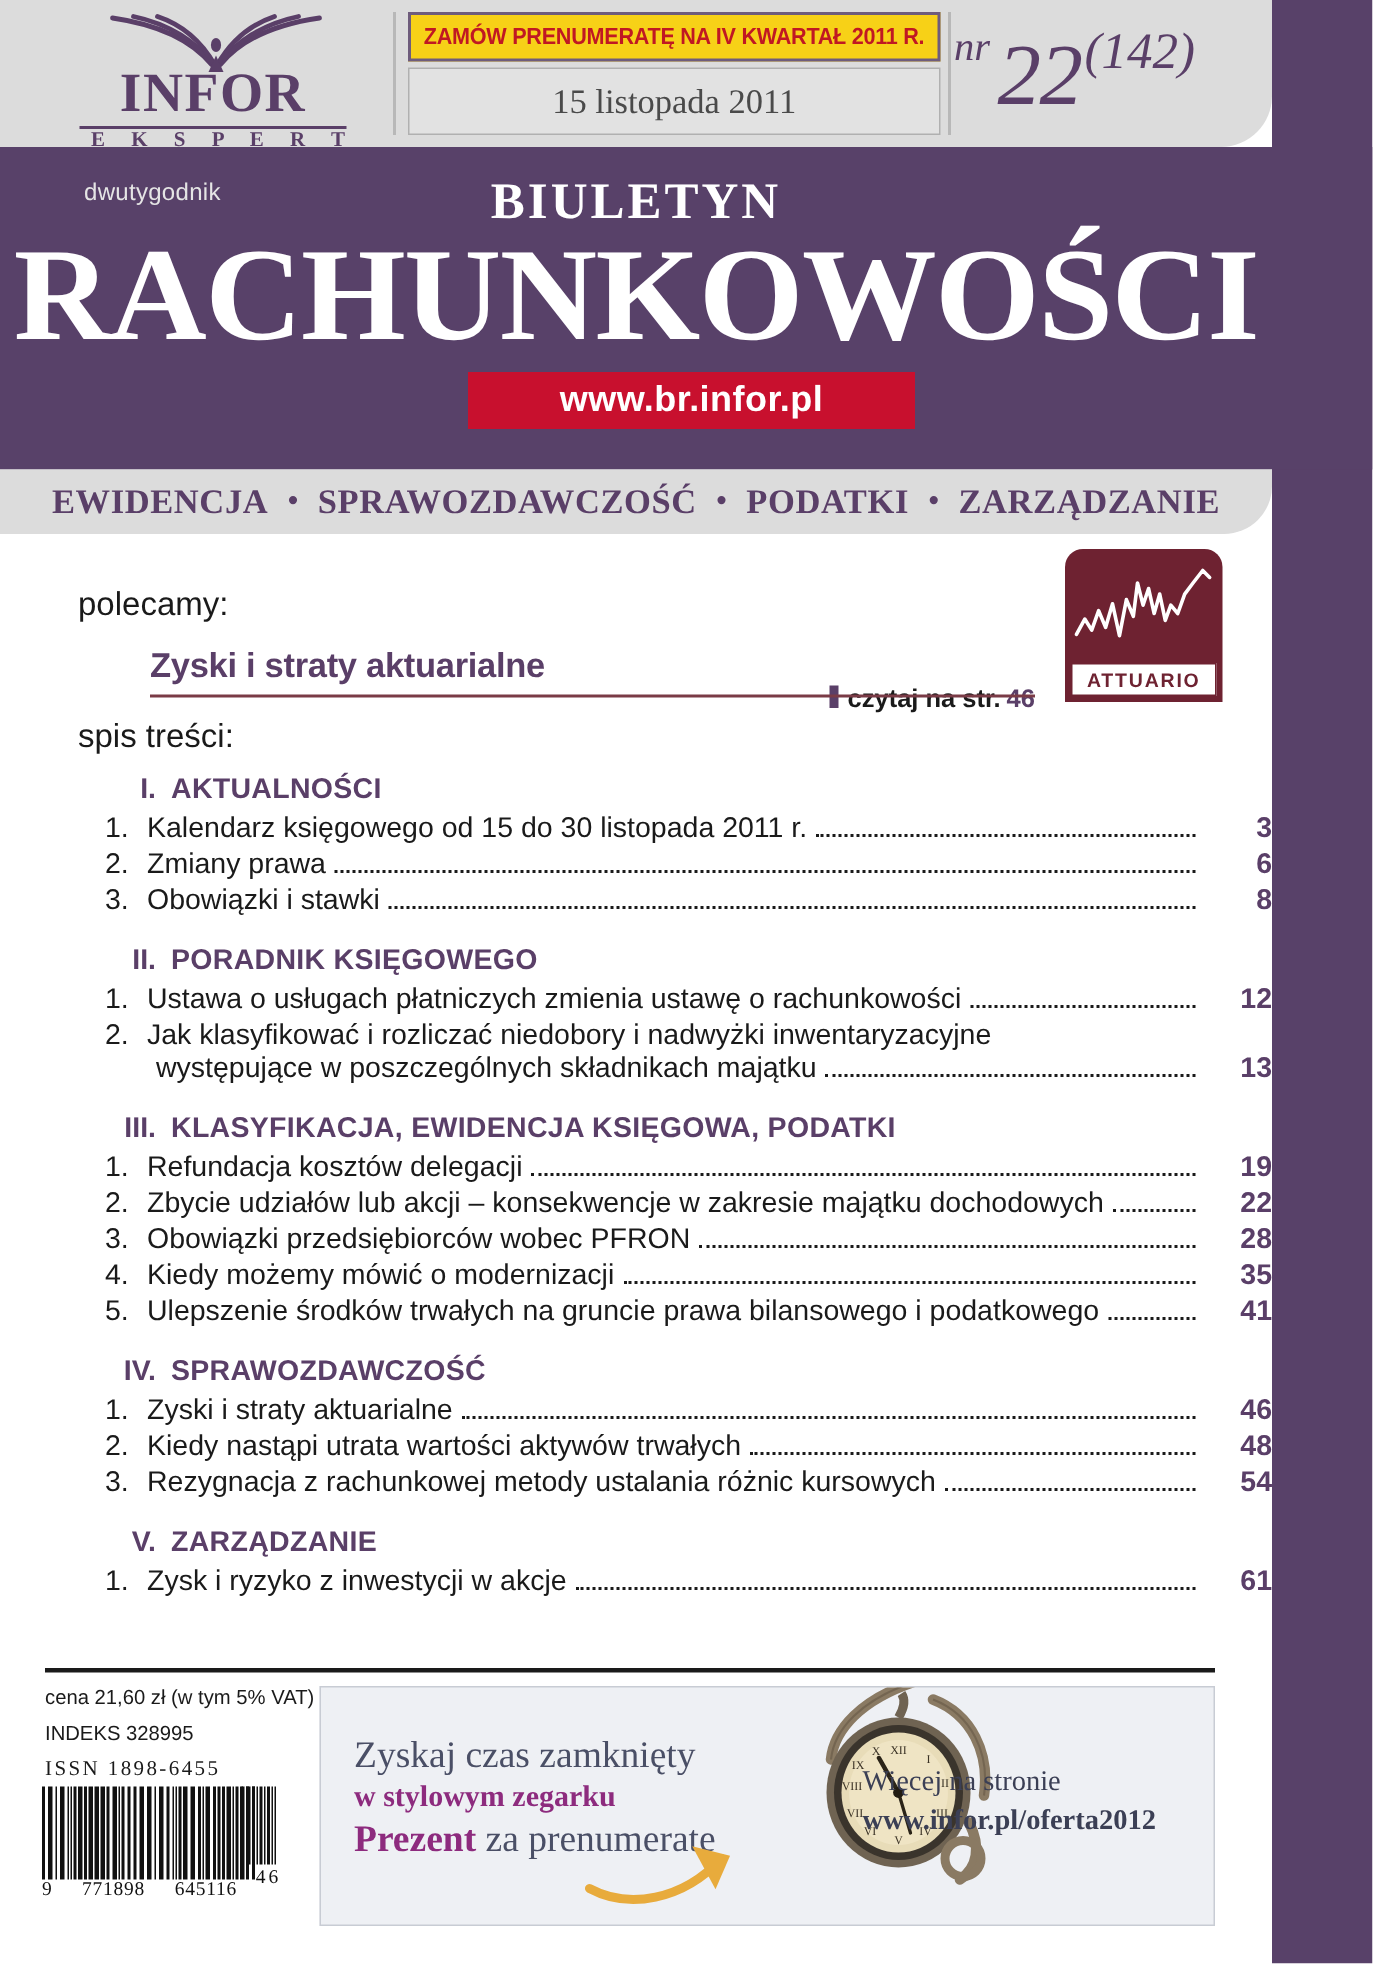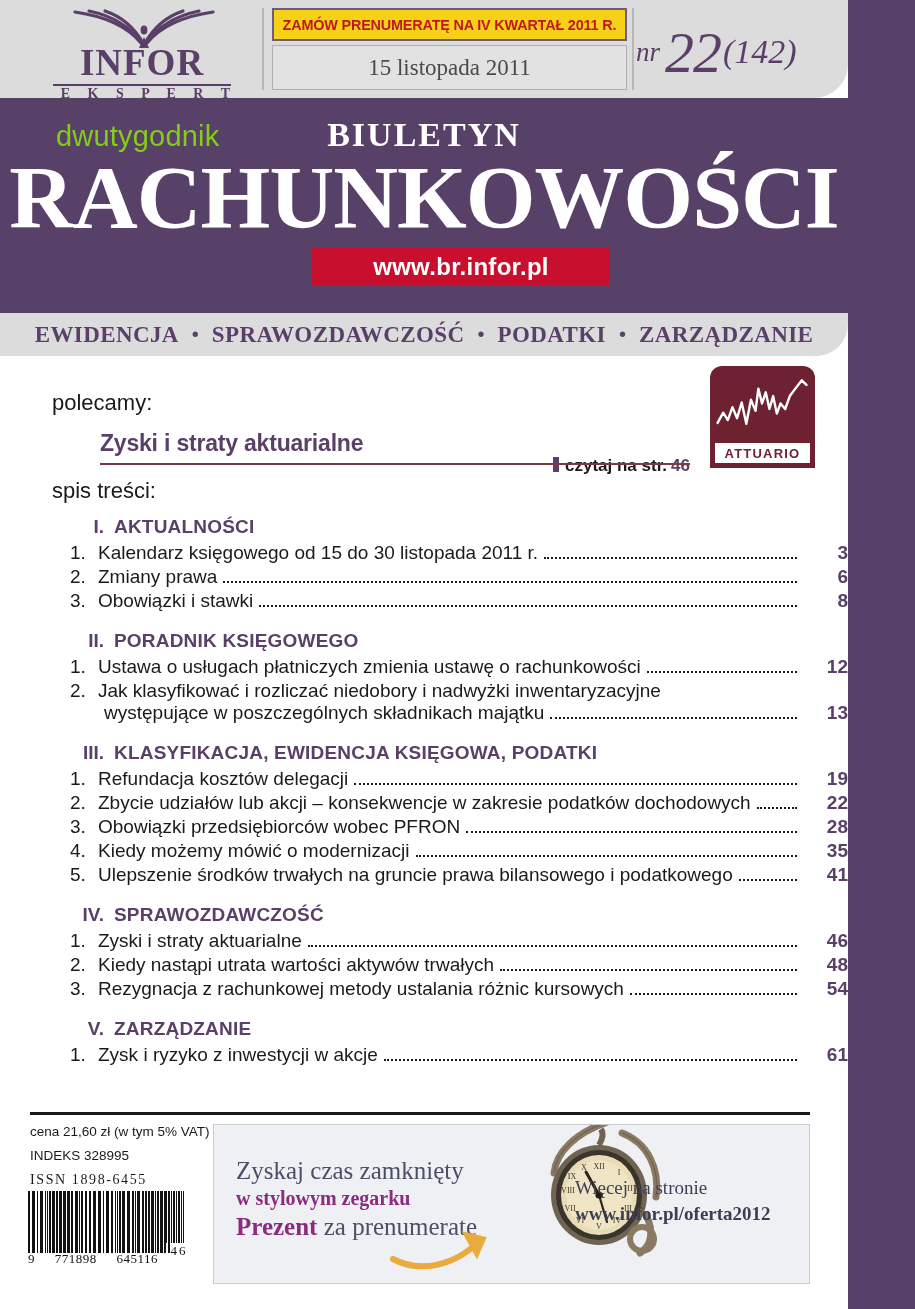--- a/index.html
+++ b/index.html
@@ -41,29 +41,29 @@
   .promo span{font-family:"Liberation Sans", sans-serif;font-weight:bold;font-size:15.5px;
               color:#c01823;letter-spacing:-0.2px;transform:scaleX(0.93);white-space:nowrap;}
 
   
   .datebox{position:absolute;left:272px;top:45px;width:355px;height:45px;background:#e2e2e2;
            border:1px solid #b0b0b0;box-sizing:border-box;display:flex;align-items:center;justify-content:center;}
   .datebox span{font-family:"Liberation Serif", serif;font-size:23px;color:#4a4a4a;}
 
   
   .issue{position:absolute;left:636px;top:16px;width:210px;height:72px;
-         display:flex;align-items:center;justify-content:flex-start;color:#5a3f68;
+         display:flex;align-items:flex-start;justify-content:flex-start;color:#5a3f68;
          font-family:"Liberation Serif", serif;font-style:italic;}
   .issue .nr{font-size:27px;font-weight:normal;margin-right:5px;}
   .issue .num{font-size:58px;font-weight:normal;font-style:italic;letter-spacing:-1px;}
   .issue .par{font-size:34px;font-style:italic;margin-left:2px;}
 
   
   .masthead{position:absolute;left:0;top:98px;width:915px;height:215px;background:#584169;z-index:2;}
-  .dwutyg{position:absolute;left:56px;top:22px;font-size:29px;color:#84cc16;letter-spacing:0.2px;}
+  .dwutyg{position:absolute;left:56px;top:22px;font-size:16px;color:#e5e5e5;letter-spacing:0.2px;}
   .biuletyn{position:absolute;left:0;top:18px;width:848px;text-align:center;
             font-family:"Liberation Serif", serif;font-weight:bold;font-size:34px;color:#ffffff;
             letter-spacing:2px;}
   .bigtitle{position:absolute;left:0;top:52px;width:848px;text-align:center;
             font-family:"Liberation Serif", serif;font-weight:bold;font-size:88px;color:#ffffff;
             letter-spacing:-1px;line-height:1.08;white-space:nowrap;transform:scaleX(1.02);transform-origin:center;}
   .urlbadge{position:absolute;left:312px;top:150px;width:298px;height:38px;background:#c8102e;
             display:flex;align-items:center;justify-content:center;}
   .urlbadge span{font-size:24px;font-weight:bold;color:#ffffff;letter-spacing:0.3px;}
 
@@ -309,21 +309,21 @@
           <span class="item-no">1.</span>
           <span class="item-body">
               <span class="item-txt">Refundacja kosztów delegacji</span>
               <span class="leader"></span>
             </span>
           <span class="item-pg">19</span>
         </div>
         <div class="item">
           <span class="item-no">2.</span>
           <span class="item-body">
-              <span class="item-txt">Zbycie udziałów lub akcji – konsekwencje w zakresie podatków dochodowych</span>
+              <span class="item-txt">Zbycie udziałów lub akcji – konsekwencje w zakresie majątku dochodowych</span>
               <span class="leader"></span>
             </span>
           <span class="item-pg">22</span>
         </div>
         <div class="item">
           <span class="item-no">3.</span>
           <span class="item-body">
               <span class="item-txt">Obowiązki przedsiębiorców wobec PFRON</span>
               <span class="leader"></span>
             </span>

